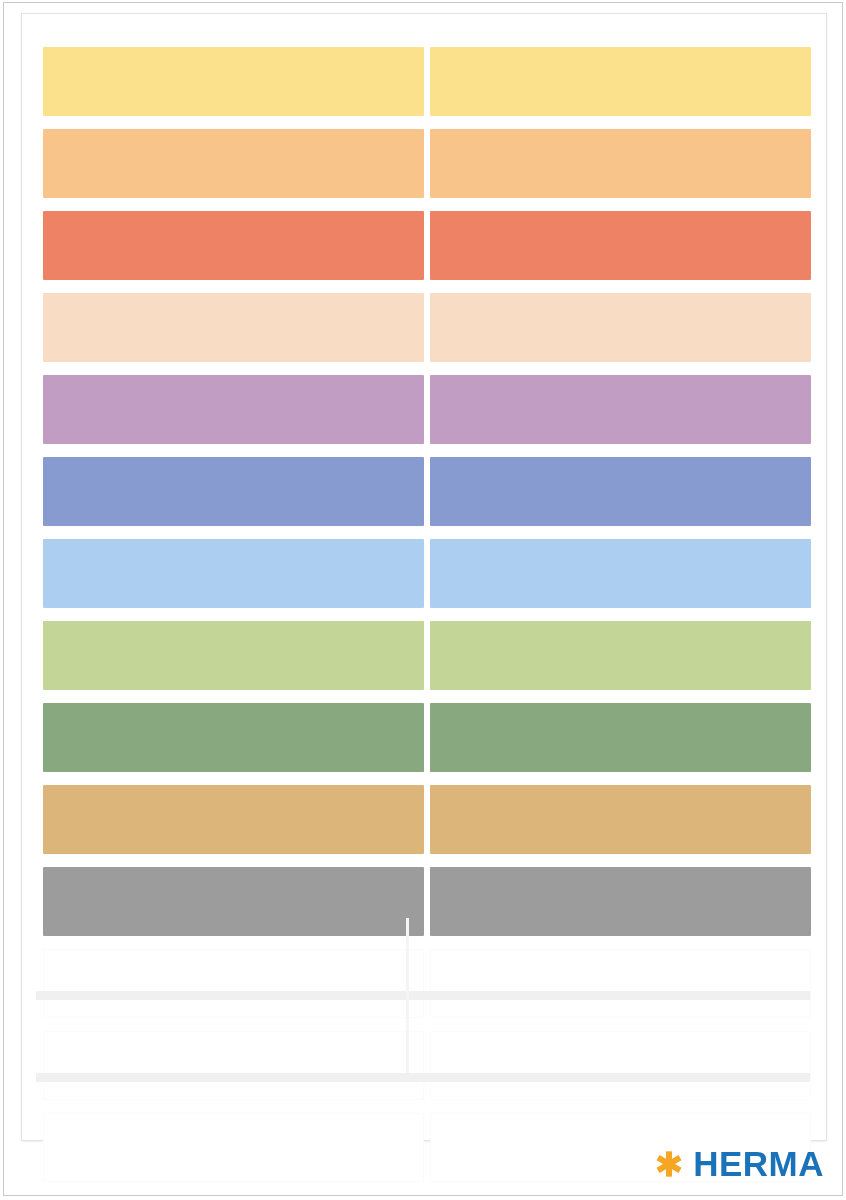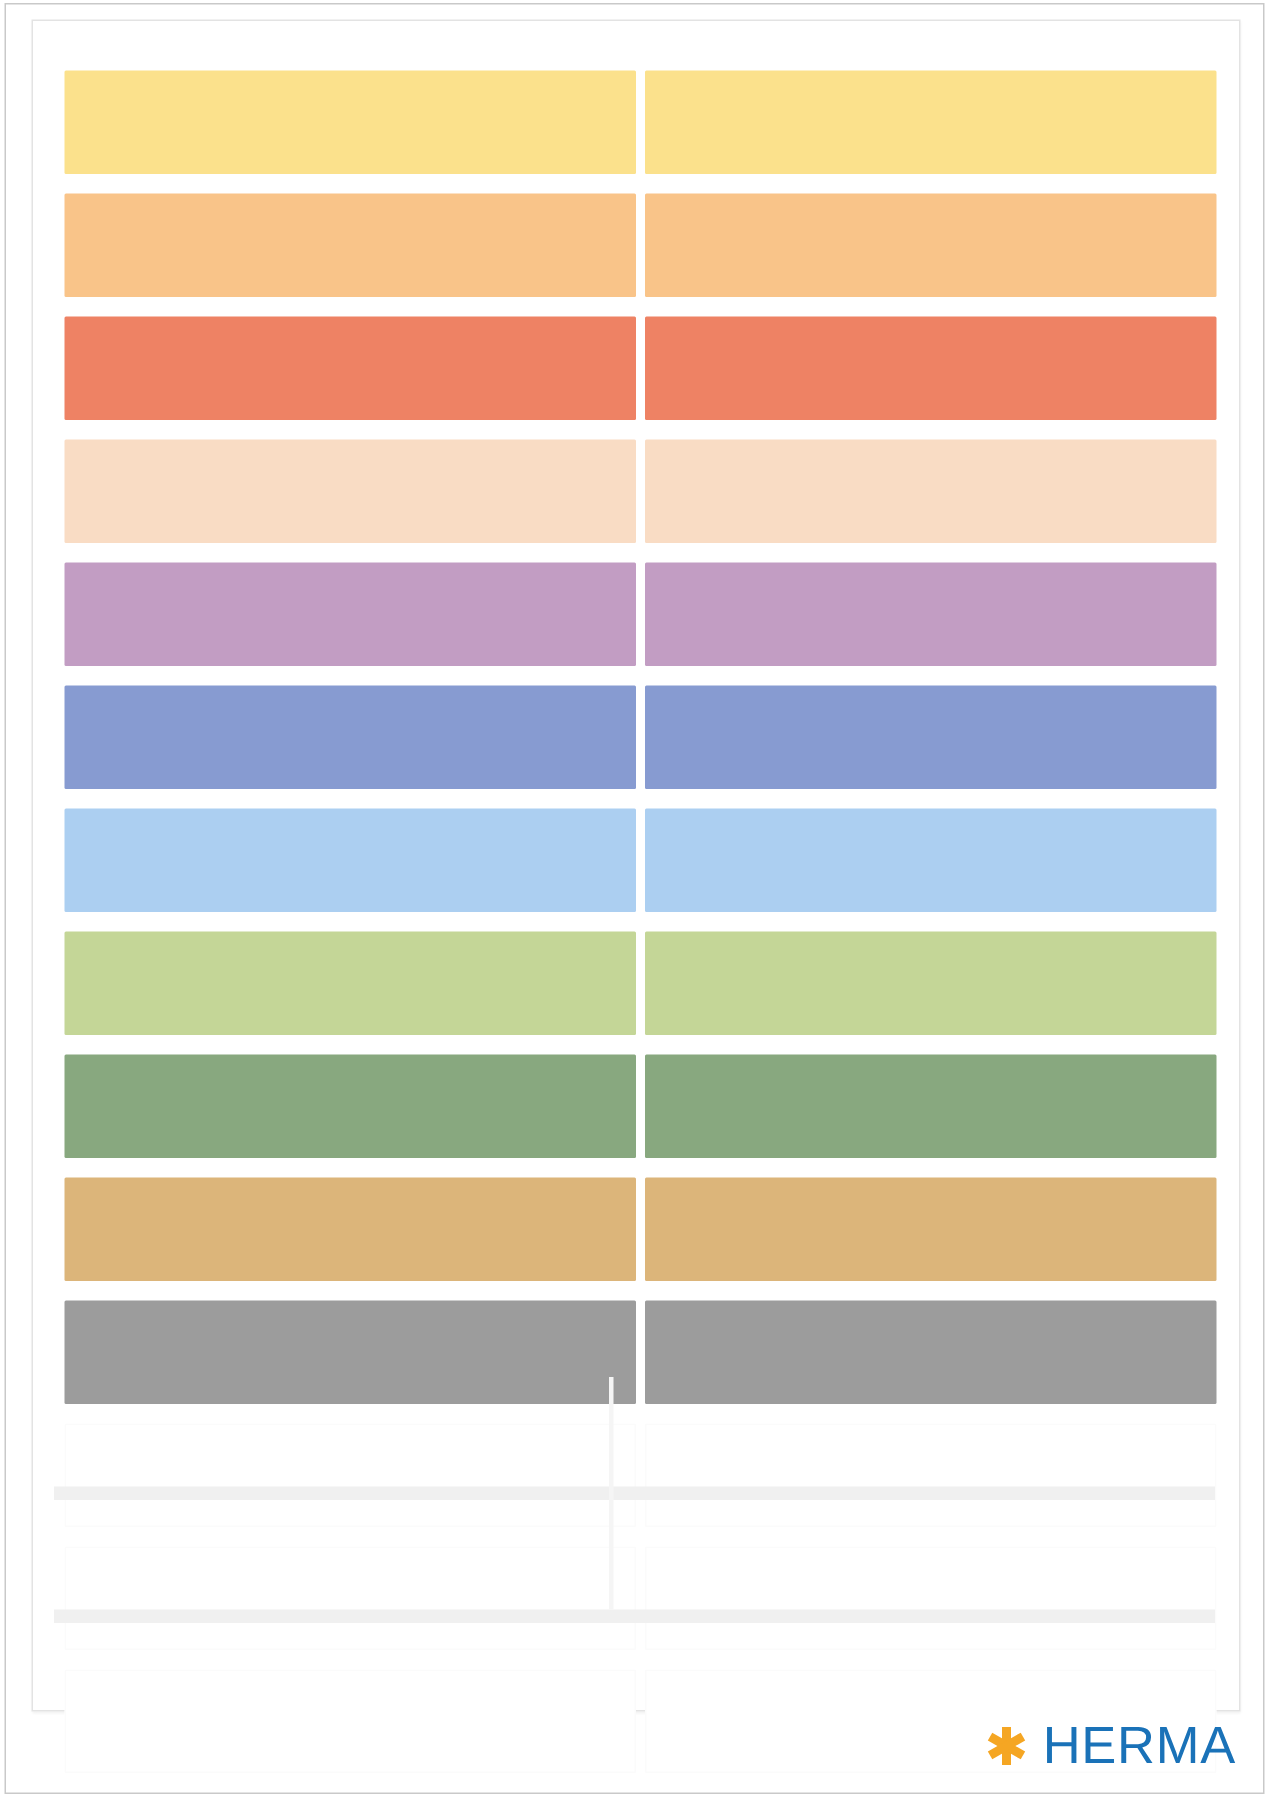--- a/index.html
+++ b/index.html
@@ -91,21 +91,21 @@
   }
 
   #brand-logo .asterisk-icon {
     display: block;
     width: 30px;
     height: 30px;
   }
 
   #brand-logo .wordmark {
     font-family: "Liberation Sans", sans-serif;
-    font-weight: normal;
+    font-weight: bold;
     font-size: 35px;
     letter-spacing: 0.5px;
     line-height: 1;
     color: #1a72b8;
   }
 </style>
 </head>
 <body>
 
 <div id="preview-frame">

